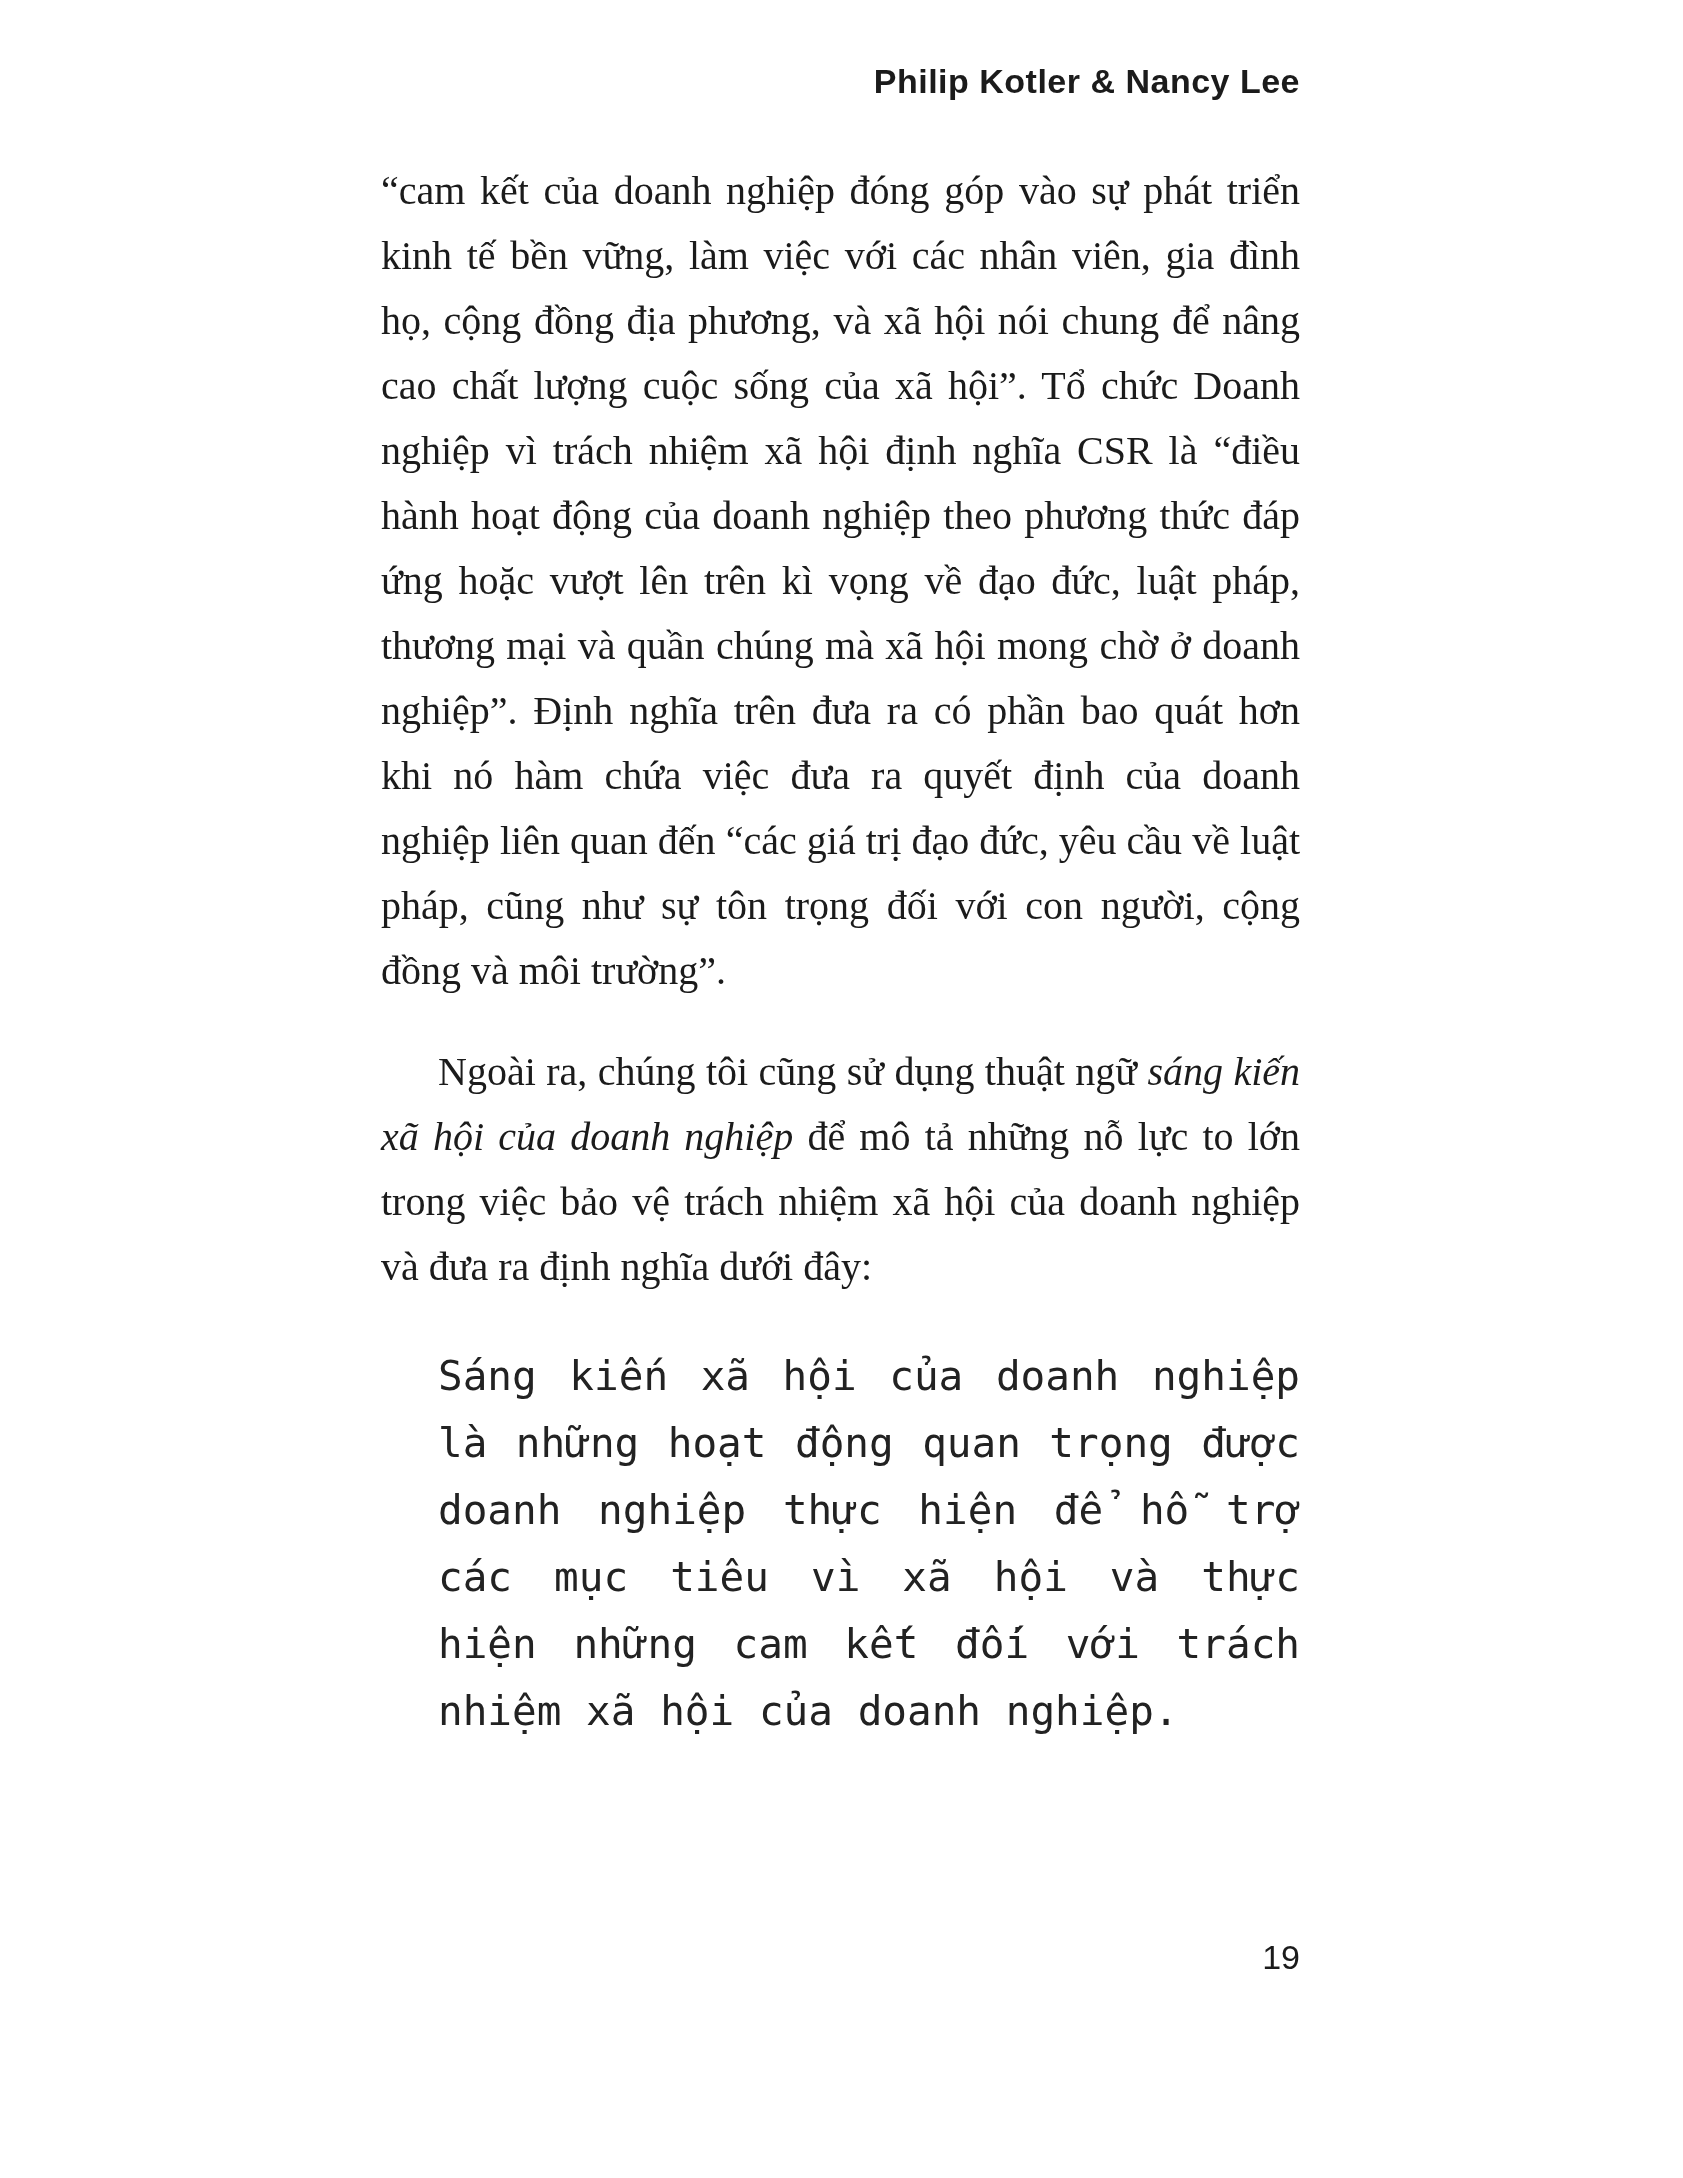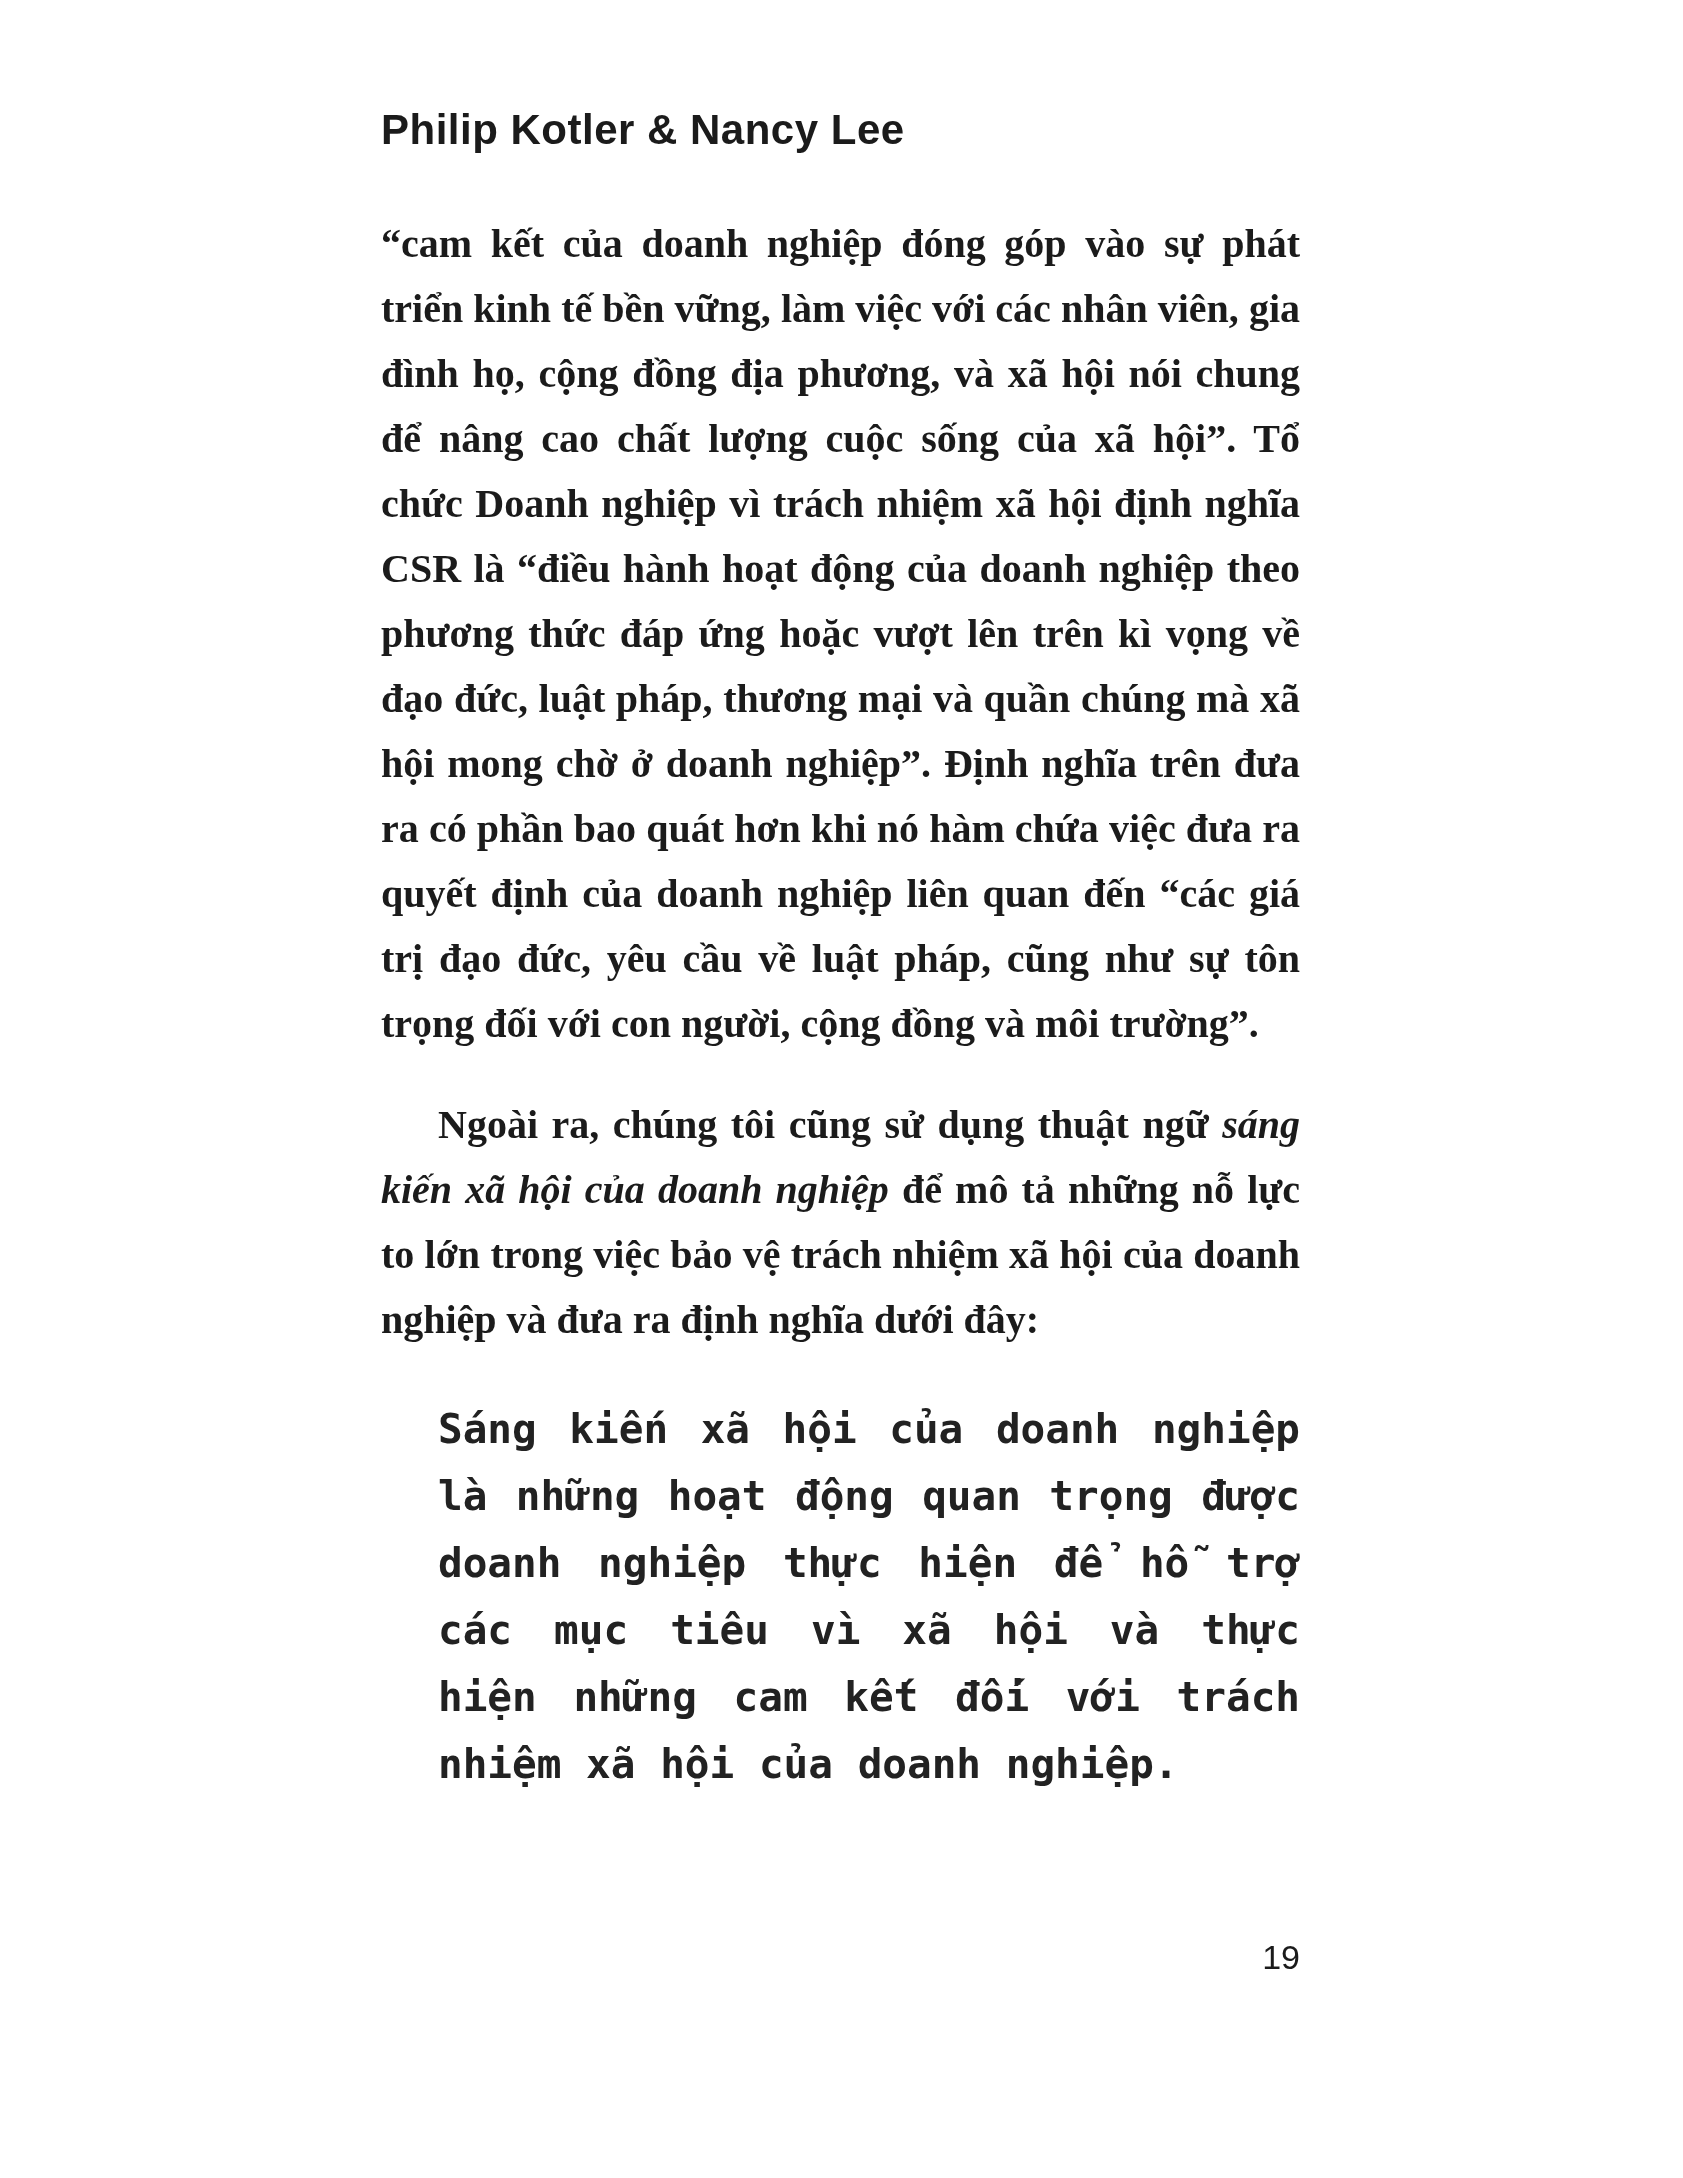--- a/index.html
+++ b/index.html
@@ -16,33 +16,33 @@
     overflow: hidden;
   }
   .page {
     position: absolute;
     left: 381px;
     top: 0;
     width: 919px;
     height: 2178px;
   }
   .header {
-    margin-top: 106px;
+    margin-top: 62px;
+    text-align: right;
     font-family: "Liberation Sans", sans-serif;
     font-weight: 700;
-    font-size: 42px;
+    font-size: 34px;
     letter-spacing: 0.5px;
     color: #1b1b1b;
   }
   .body-text {
     margin-top: 57px;
     font-size: 40px;
     line-height: 65px;
     text-align: justify;
-    font-weight: bold;
   }
   .para {
     margin: 0;
   }
   .para + .para {
     margin-top: 36px;
   }
   .indent {
     text-indent: 57px;
   }

